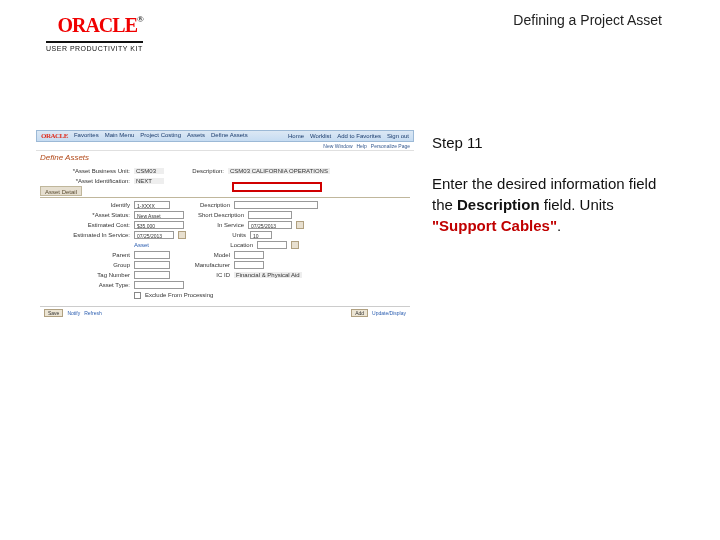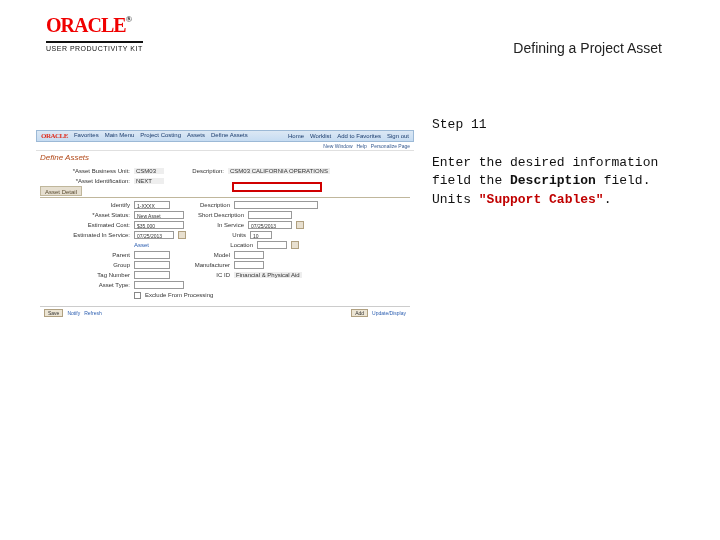--- a/index.html
+++ b/index.html
@@ -1,23 +1,23 @@
 <!DOCTYPE html>
 <html><head>
 <meta charset="utf-8">
 <style>
   * { box-sizing: border-box; margin: 0; padding: 0; }
   body { font-family: Arial, Helvetica, sans-serif; width: 720px; height: 540px; background: #fff; position: relative; overflow: hidden; }
   
-  .header { position: absolute; top: 14px; left: 46px; }
+  .header { position: absolute; top: 14px; left: 46px; text-align: right; }
   .oracle-logo { font-family: Georgia, serif; font-weight: bold; font-size: 20px; letter-spacing: -1px; color: #f00000; }
   .oracle-logo sup { font-size: 9px; vertical-align: top; color: #333; }
   .upk { font-size: 7px; letter-spacing: 0.5px; margin-top: 2px; color: #111; border-top: 2px solid #111; padding-top: 2px; display: inline-block; }
   
-  .page-title { position: absolute; top: 40px; right: 58px; font-size: 14px; color: #222; }
+  .page-title { position: absolute; top: 12px; right: 58px; font-size: 14px; color: #222; }
   
   .shot { position: absolute; top: 130px; left: 36px; width: 378px; height: 200px; font-size: 6px; color: #333; }
   .shot .tabbar { background: linear-gradient(#dce8f4, #c6dcf2); border: 1px solid #9cb9d6; height: 12px; display: flex; align-items: center; padding: 0 4px; justify-content: space-between; }
   .shot .tabbar .left { display: flex; gap: 6px; color: #1a3b6b; }
   .shot .tabbar .right { display: flex; gap: 6px; color: #1a3b6b; }
   .shot .oracle-mini { font-family: Georgia, serif; font-weight: bold; color: #e03020; letter-spacing: -0.5px; font-size: 7px; }
   .shot .section-h { color: #b24a1a; font-size: 8px; font-style: italic; padding: 2px 4px; }
   .shot .subbar { display: flex; justify-content: flex-end; border-bottom: 1px solid #e0e0e0; padding: 1px 4px; font-size: 5px; gap: 4px; color: #35598f; }
   .shot .formarea { padding: 2px 4px 4px 4px; }
   .shot .row { display: flex; align-items: center; height: 10px; gap: 4px; }
@@ -26,21 +26,21 @@
   .shot .inp { border: 1px solid #999; background: #fff; height: 8px; padding: 0 2px; line-height: 8px; font-size: 5px; }
   .shot .ro { background: #eee; border: none; padding: 0 2px; }
   .shot .ic { width: 8px; height: 8px; background: #e8e0d0; border: 1px solid #b0a080; display: inline-block; }
   .shot .tabctrl { background: #e6dfd0; border: 1px solid #c0b79c; padding: 0 4px; height: 10px; display: inline-block; line-height: 10px; color: #5a4d33; margin-bottom: 1px; }
   .shot .highlight { position: absolute; width: 90px; height: 10px; border: 2px solid #d00000; top: 52px; left: 196px; }
   .shot .bottombar { display: flex; justify-content: space-between; border-top: 1px solid #ccc; padding: 2px 4px; margin-top: 6px; font-size: 5px; }
   .shot .btn { border: 1px solid #b0a080; background: #ece5d4; padding: 0 3px; }
   .shot .link { color: #2a5db0; }
   .shot .checkbox { width: 7px; height: 7px; border: 1px solid #888; display: inline-block; }
   
-  .instructions { position: absolute; top: 116px; left: 432px; right: 58px; font-size: 13px; line-height: 1.4; color: #111; font-family: Liberation Mono, monospace; }
+  .instructions { position: absolute; top: 132px; left: 432px; right: 58px; font-size: 15px; line-height: 1.4; color: #111; }
   .step { margin-bottom: 20px; }
   .bold { font-weight: bold; }
   .quoted { font-weight: bold; color: #c00000; }
 </style>
 </head>
 <body>
 
 <div class="header">
   <div class="oracle-logo">
     <span>ORACLE</span><sup>®</sup>

